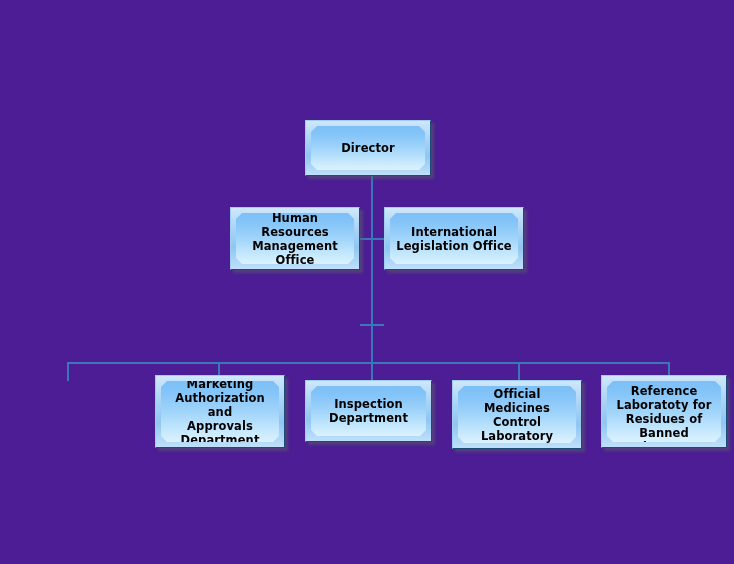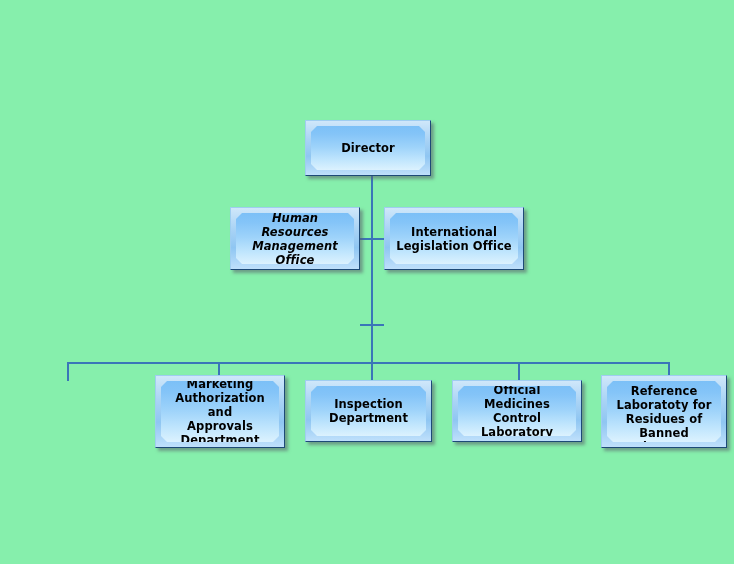--- a/index.html
+++ b/index.html
@@ -12,21 +12,21 @@
     height: 564px;
     background: #ffffff;
     font-family: "DejaVu Sans", sans-serif;
     overflow: hidden;
   }
 
   #chart-canvas {
     position: relative;
     width: 734px;
     height: 564px;
-    background: #86efac;
+    background: #4c1d95;
   }
 
   
   .connector {
     position: absolute;
     background: #3a76b8;
   }
   .connector.v { width: 2px; }
   .connector.h { height: 2px; }
 
@@ -113,21 +113,21 @@
   <div class="connector v" style="left:371px; top:362px; height:19px;"></div>
   <div class="connector v" style="left:518px; top:362px; height:19px;"></div>
   <div class="connector v" style="left:668px; top:362px; height:19px;"></div>
 
   <div class="org-box" style="left:305px; top:120px; width:126px; height:56px;">
     <div class="face">
       <span class="label">Director</span>
     </div>
   </div>
 
-  <div class="org-box" style="left:230px; top:207px; width:130px; height:63px;font-style:italic;">
+  <div class="org-box" style="left:230px; top:207px; width:130px; height:63px;">
     <div class="face">
       <span class="label">Human Resources
 Management Office</span>
     </div>
   </div>
 
   <div class="org-box" style="left:384px; top:207px; width:140px; height:63px;">
     <div class="face">
       <span class="label">International
 Legislation Office</span>
@@ -146,21 +146,21 @@
     </div>
   </div>
 
   <div class="org-box" style="left:305px; top:380px; width:127px; height:62px;">
     <div class="face">
       <span class="label">Inspection
 Department</span>
     </div>
   </div>
 
-  <div class="org-box" style="left:452px; top:380px; width:130px; height:62px;">
+  <div class="org-box" style="left:452px; top:380px; width:130px; height:69px;">
     <div class="face">
       <span class="label">Official  Medicines
 Control Laboratory</span>
     </div>
   </div>
 
   <div class="org-box" style="left:601px; top:375px; width:126px; height:73px;">
     <div class="face">
       <span class="label">National Reference
 Laboratoty for

